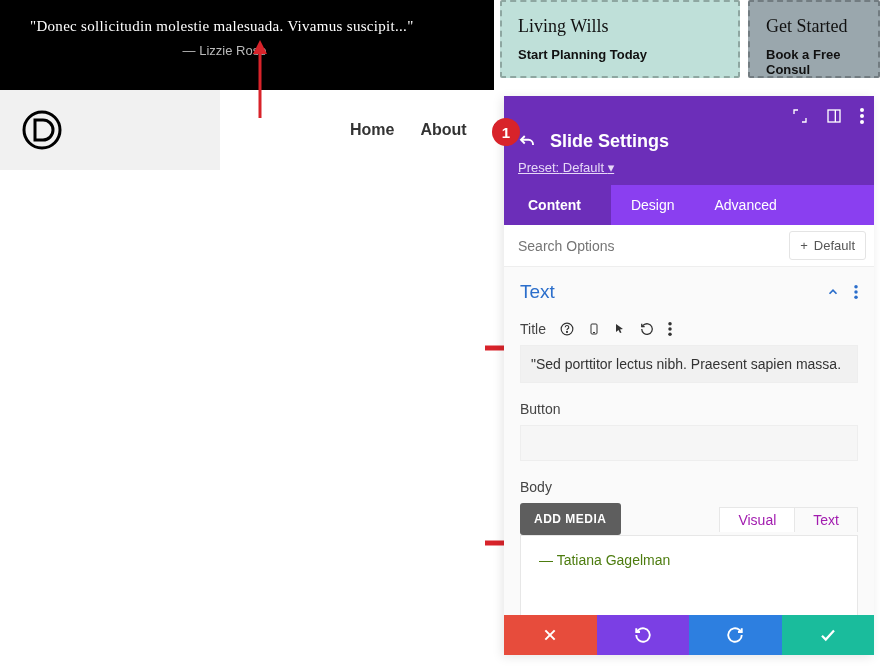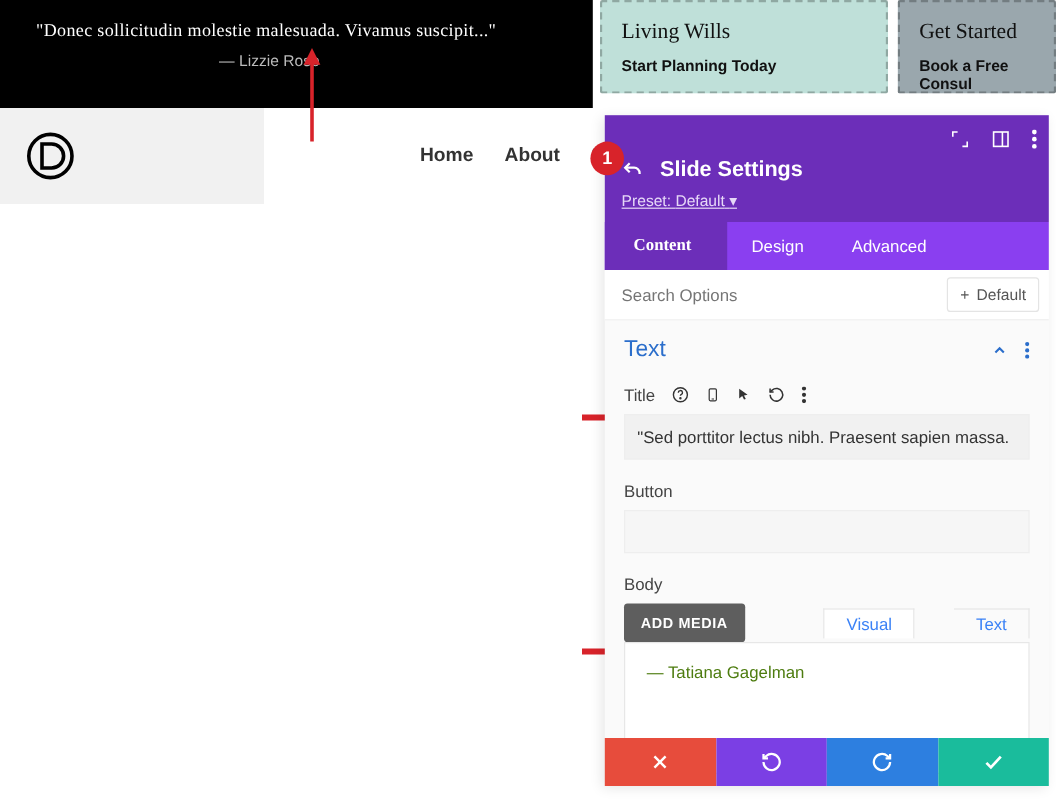--- a/index.html
+++ b/index.html
@@ -28,40 +28,40 @@
 
   
   .panel { position: absolute; right: 6px; top: 96px; width: 370px; background: #fafafa; box-shadow: -2px 2px 10px rgba(0,0,0,0.1); font-size: 14px; color:#444; }
   .panel-header { background: #6c2eb9; color:#fff; padding: 12px 14px 10px 14px; position: relative; }
   .panel-header .row1 { display:flex; align-items:center; gap: 14px; margin-top: 23px; }
   .panel-title { font-size: 18px; font-weight: 600; }
   .panel-header .icons-right { position:absolute; right: 10px; top: 12px; display:flex; gap: 18px; align-items:center; }
   .panel-header .preset { font-size: 13px; margin-top: 8px; color: #e6d8f7; text-decoration: underline; }
   .tabs { background: #8a3ff0; display:flex; color:#fff; font-size: 14px; }
   .tab { padding: 12px 20px; cursor: pointer; }
-  .tab.active { background: #6c2eb9; font-weight: 600; padding-left: 24px; padding-right: 30px; font-family: Liberation Serif, serif; }
+  .tab.active { background: #6c2eb9; font-weight: 600; padding-left: 24px; padding-right: 30px; }
   .searchrow { background:#fff; display:flex; align-items:center; border-bottom:1px solid #eee; }
   .searchrow input { border:none; padding: 12px 14px; flex:1; font-size:14px; outline:none; color:#777; }
   .filter-btn { border:1px solid #e4e4e4; color:#555; padding:6px 10px; margin: 6px 8px; border-radius:3px; font-size:13px; background:#fff; display:flex; align-items:center; gap:6px; }
 
   .section { padding: 14px 16px 10px 16px; }
   .section-head { display:flex; align-items:center; justify-content: space-between; }
   .section-title { color:#2b6ecb; font-size: 19px; font-weight: 400; }
   .section-head .sh-icons { display:flex; gap:14px; color:#2b6ecb; align-items:center; }
 
   .field { margin-top: 18px; }
   .field-label { font-size: 14px; color:#444; font-weight:500; display:flex; align-items:center; gap: 14px; }
   .field-label .mini-icons { display:flex; gap:14px; color:#333; font-size:14px; align-items:center; }
   .field-input { width:100%; margin-top:8px; background:#f1f1f1; border:1px solid #eee; padding:10px 10px; font-size:14px; color:#333; }
   .field-input.empty { height: 36px; background:#f6f6f6; }
 
   .body-toolbar { display:flex; align-items:center; gap:8px; margin-top:8px; }
   .add-media { background:#5e5e5e; color:#fff; font-weight:700; font-size:12px; padding:9px 14px; border:none; border-radius:3px; letter-spacing:0.5px; }
   .vt-tabs { margin-left:auto; display:flex; }
-  .vt { padding:4px 18px; font-size:14px; color:#3b82f6; border:1px solid transparent;margin-left:33px; }
+  .vt { padding:4px 18px; font-size:14px; color:#a21caf; border:1px solid transparent; }
   .vt.visual { background:#fff; border:1px solid #e7e7e7; border-bottom: none; }
   .vt.text { border:1px solid #e7e7e7; border-left:none; border-bottom:none; }
 
   .body-editor { border:1px solid #e7e7e7; background:#fff; min-height:110px; padding:16px 18px; font-size:14px; color:#4d7c0f; }
 
   .footer-actions { position:absolute; bottom:0; left:0; right:0; display:flex; height:40px; }
   .fa { flex:1; display:flex; align-items:center; justify-content:center; color:#fff; font-size:18px; }
   .fa.red { background:#e74c3c; }
   .fa.purple { background:#7b3fe4; }
   .fa.blue { background:#2d7fe0; }

